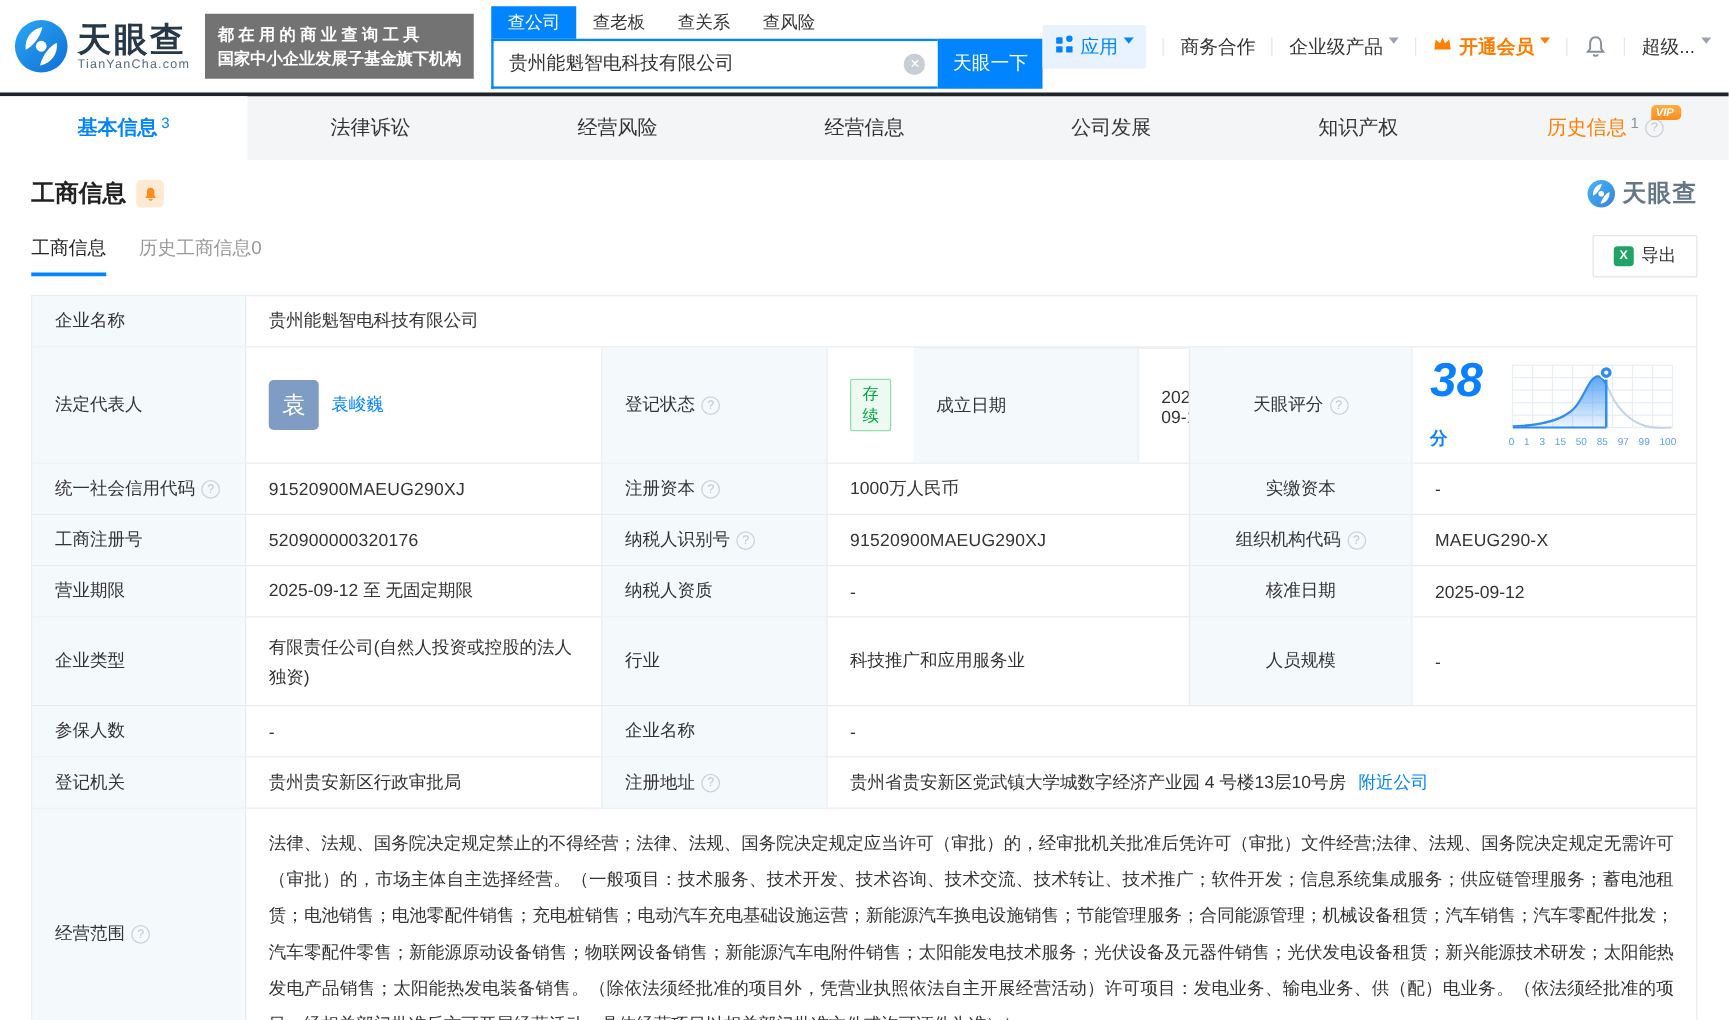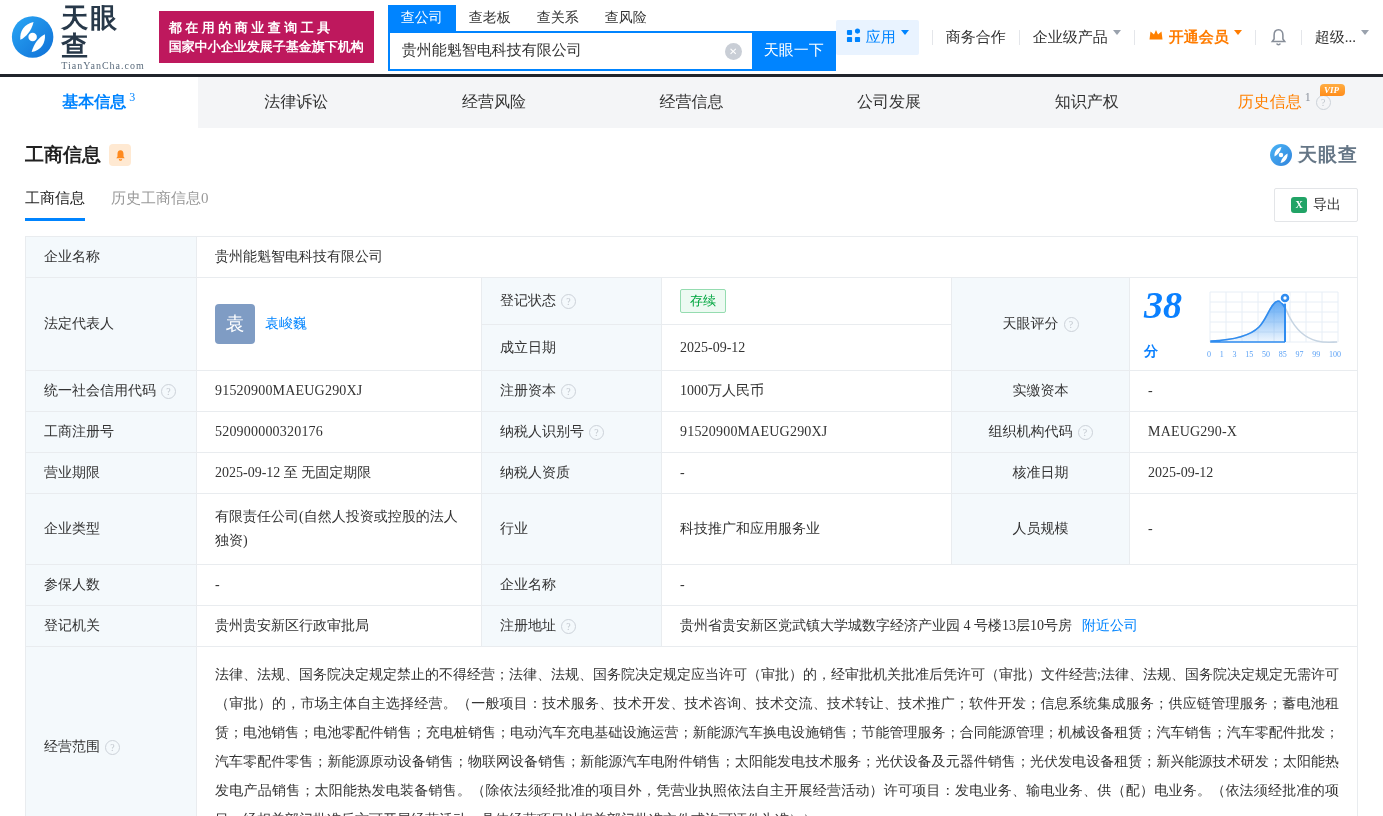--- a/index.html
+++ b/index.html
@@ -1,26 +1,26 @@
 <!DOCTYPE html>
 <html><head>
 <meta charset="utf-8">
 <style>
   * { margin:0; padding:0; box-sizing:border-box; }
   body { width:1383px; height:816px; overflow:hidden; background:#fff;
          font-family:"Liberation Sans","DejaVu Sans",sans-serif; color:#333; font-size:14px; }
-  .page { width:1383px; height:816px; background:#fff;font-family:Liberation Serif, serif; }
+  .page { width:1383px; height:816px; background:#fff; }
 
   
   .topbar { height:74px; display:flex; align-items:center; padding:0 14px 0 10px; background:#fff; }
   .logo { display:flex; align-items:center; gap:6px; cursor:pointer; }
   .logo-icon { width:46px; height:46px; }
   .logo-title { font-size:27px; font-weight:bold; color:#273849; letter-spacing:2px; line-height:28px; }
   .logo-domain { font-size:10px; color:#5a6b7c; letter-spacing:1px; }
-  .promo { background:#be185d; color:#fff; font-size:13px; font-weight:bold; padding:7px 10px; margin-left:12px; line-height:19px; white-space:nowrap; }
+  .promo { background:#737373; color:#fff; font-size:13px; font-weight:bold; padding:7px 10px; margin-left:12px; line-height:19px; white-space:nowrap; }
   .promo-l1 { letter-spacing:3.5px; }
 
   .search { margin-left:14px; width:455px; }
   .search-tabs { display:flex; height:27px; align-items:flex-end; }
   .search-tab { padding:4px 13px; font-size:14px; color:#333; cursor:pointer; }
   .search-tab.active { background:#0084ff; color:#fff; }
   .search-row { display:flex; height:40px; }
   .search-input-wrap { position:relative; flex:1; border:2px solid #0084ff; border-right:none; background:#fff; }
   .search-input-wrap input { width:100%; height:100%; border:none; outline:none; font-size:15px; color:#333; padding:0 34px 0 12px; font-family:inherit; }
   .clear-icon { position:absolute; right:10px; top:10px; width:17px; height:17px; border-radius:50%; background:#c9ced6; color:#fff; font-size:10px; line-height:17px; text-align:center; cursor:pointer; }
@@ -65,21 +65,21 @@
   
   .biz-table { border:1px solid #e9ecef; border-bottom:none; margin-top:14px; }
   .row { display:flex; border-bottom:1px solid #e9ecef; }
   .cell { padding:11px 18px; display:flex; align-items:center; }
   .cell.label { background:#f4f9fc; color:#333; }
   .cell.value { color:#333; }
   .c-l1 { width:170px; } .c-v1 { width:285px; } .c-l2 { width:180px; }
   .c-v2 { width:290px; } .c-l3 { width:178px;justify-content:center; } .c-v3 { flex:1; }
   .bl { border-left:1px solid #e9ecef; }
   .grow { flex:1; }
-  .stack { width:470px; display:flex; flex-direction:column; border-left:1px solid #e9ecef; }
+  .stack { width:470px; display:flex; border-left:1px solid #e9ecef; }
   .stack .srow { display:flex; flex:1; }
   .stack .srow + .srow { border-top:1px solid #e9ecef; }
   .stack .c-l2 { border-right:1px solid #e9ecef; }
   .avatar { width:40px; height:40px; border-radius:4px; background:#7f9cc4; color:#fff; font-size:19px; display:flex; align-items:center; justify-content:center; margin-right:10px; cursor:pointer; }
   .link { color:#0084ff; cursor:pointer; text-decoration:none; }
   .status-badge { border:1px solid #95dcb0; background:#edfaf2; color:#00a63f; font-size:13px; padding:2px 9px; border-radius:2px;text-align:center; }
   .score-cell { display:flex; align-items:center; gap:16px; padding:8px 14px; }
   .score-num { font-size:38px; font-weight:bold; font-style:italic; color:#0a80ff; line-height:1; }
   .score-unit { font-size:14px; font-weight:bold; font-style:normal; }
   .score-chart { width:138px; }

